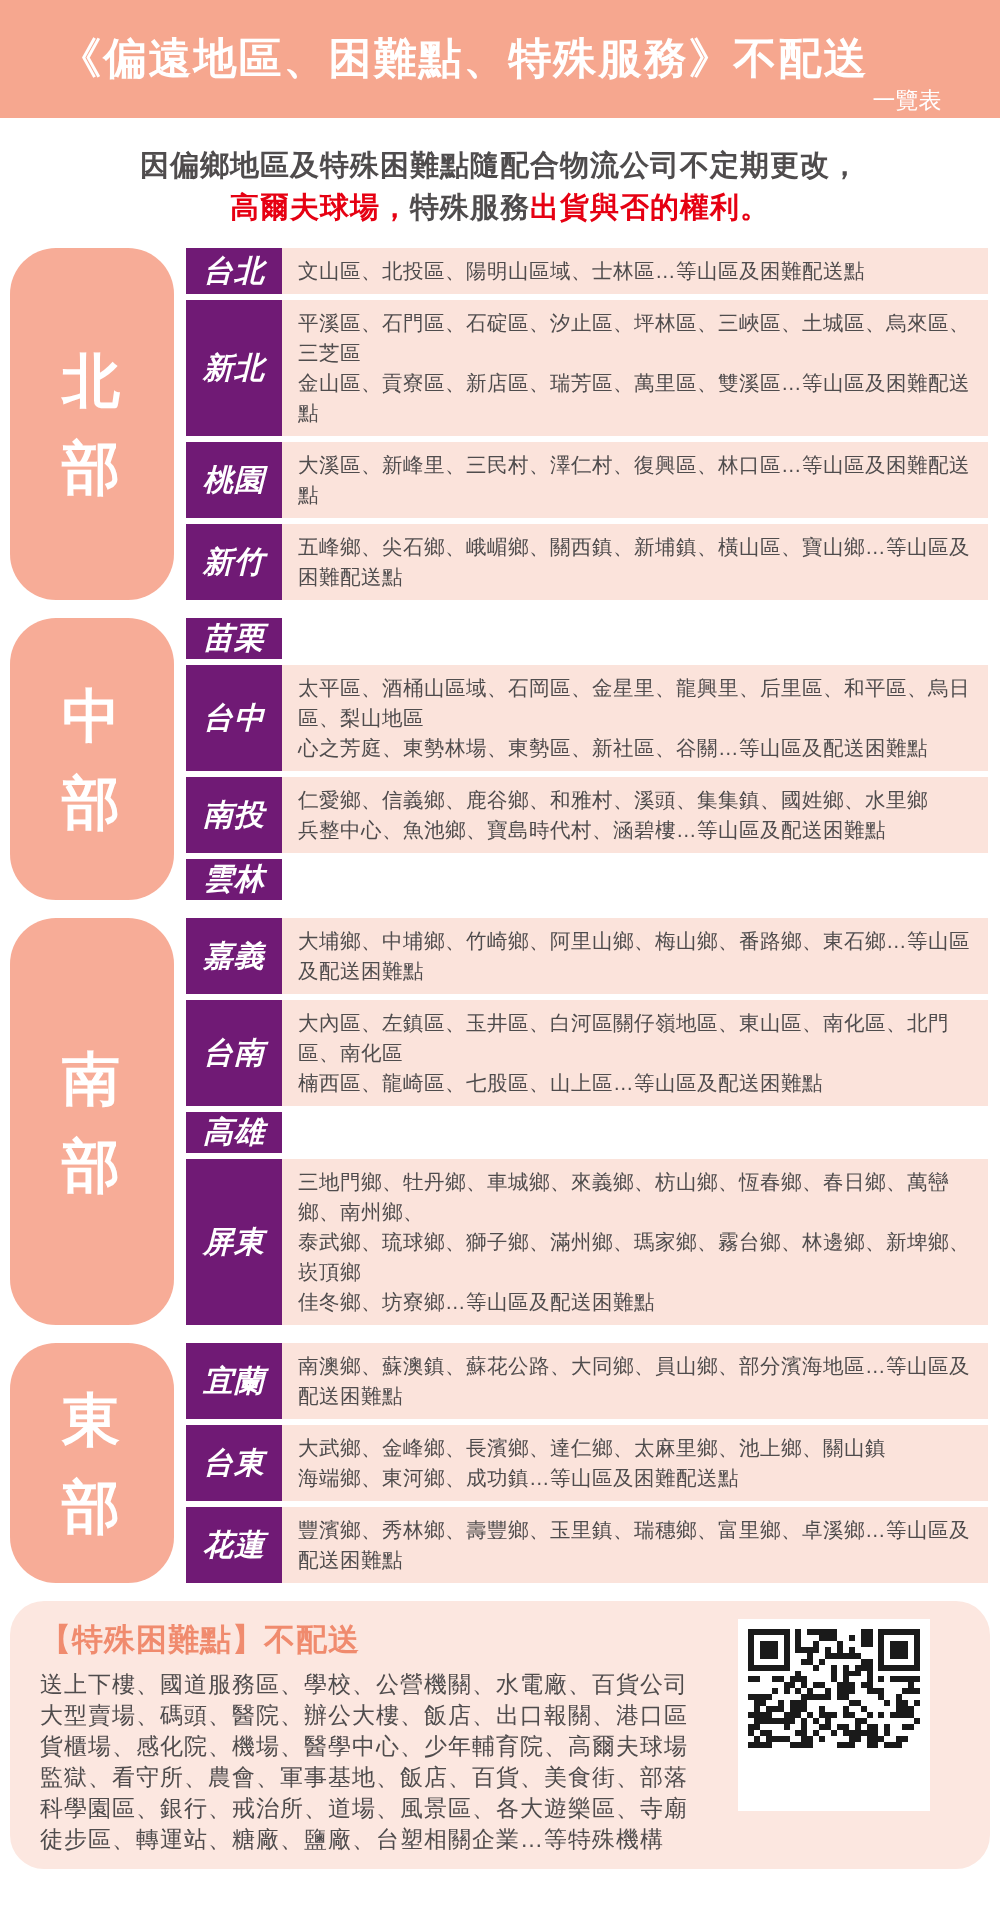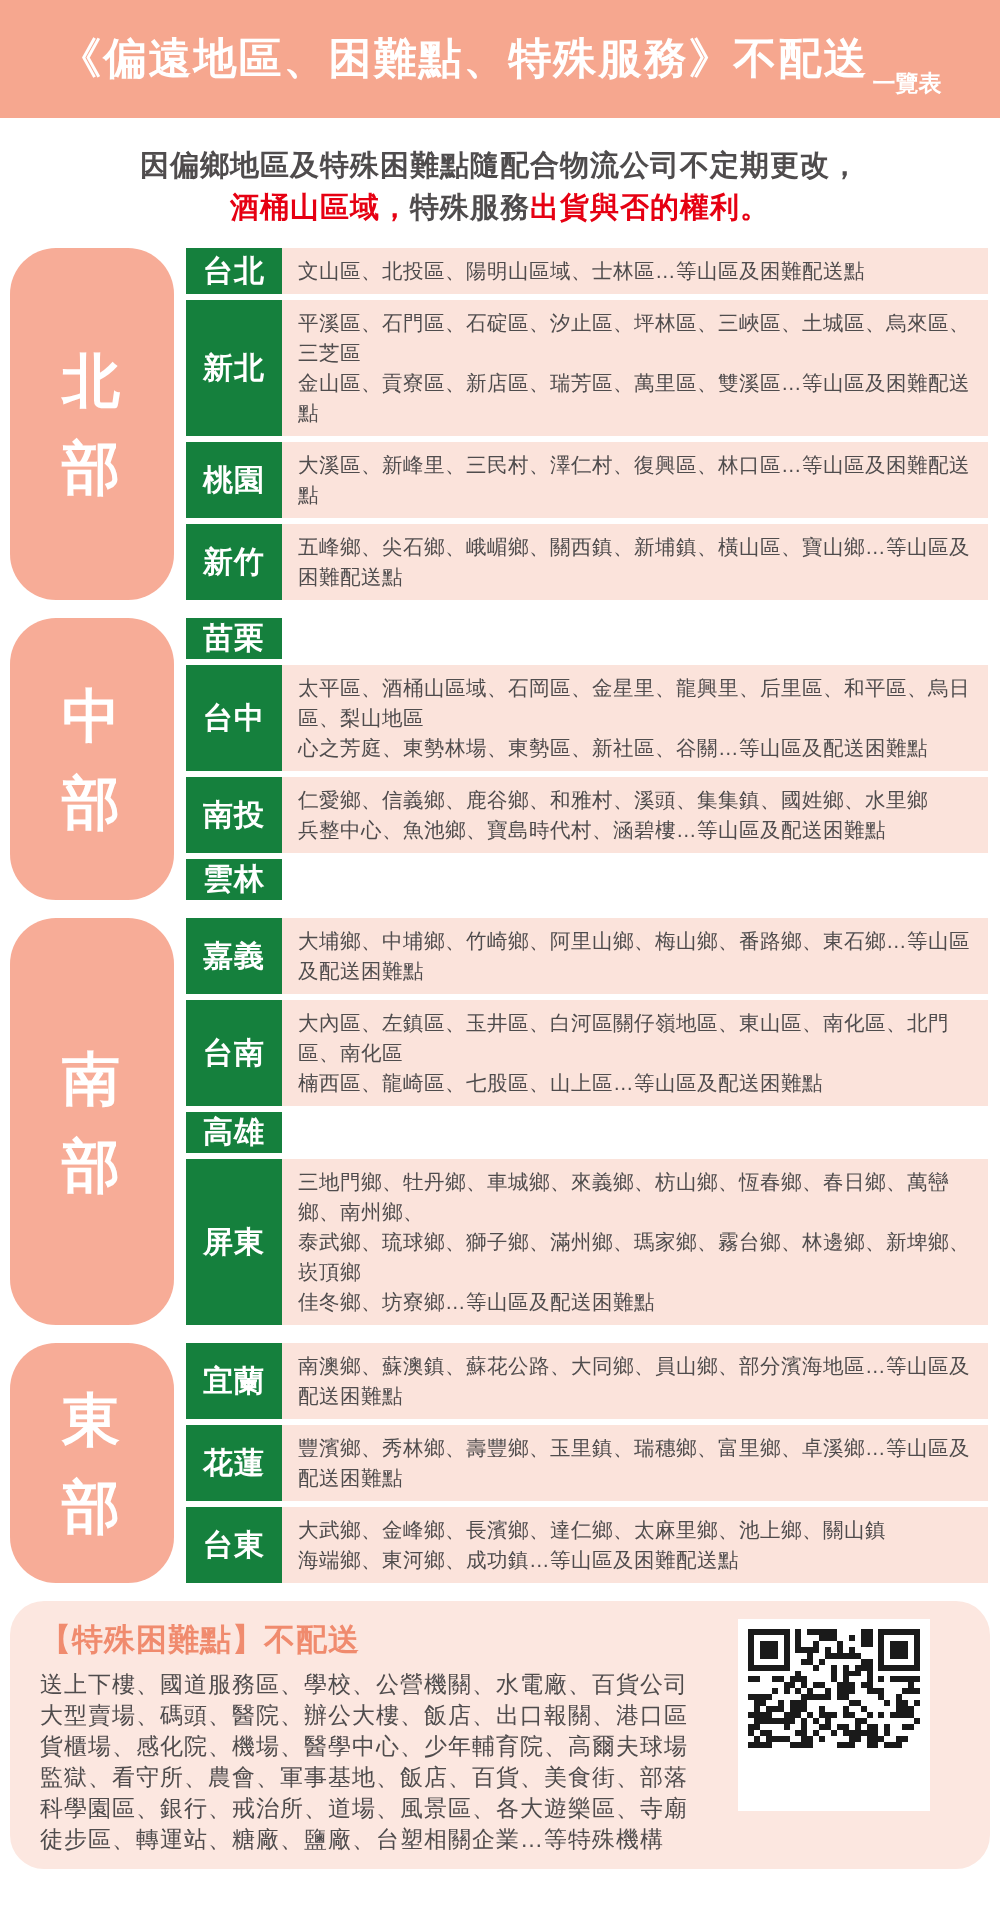--- a/index.html
+++ b/index.html
@@ -7,38 +7,39 @@
     width:1000px;height:1931px;margin:0 auto;background:#ffffff;
     display:flex;flex-direction:column;overflow:hidden;
     font-family:"Liberation Sans","DejaVu Sans",sans-serif;
   }
   
   .banner{
     height:118px;flex-shrink:0;background:#F6A78F;
     display:flex;align-items:center;justify-content:center;
   }
   .banner .t-main{color:#fff;font-size:43px;font-weight:bold;letter-spacing:2px;}
-  .banner .t-suffix{color:#fff;font-size:23px;font-weight:bold;margin-left:4px;align-self:flex-end;padding-bottom:19px;}
+  .banner .t-suffix{color:#fff;font-size:23px;font-weight:normal;margin-left:4px;align-self:flex-end;padding-bottom:2px;}
   
   .intro{margin-top:26px;text-align:center;font-weight:bold;font-size:29px;line-height:42px;color:#4F4C4D;letter-spacing:1px;}
   .intro .red{color:#E60012;}
   
   .table{margin:20px 12px 0 10px;display:flex;flex-direction:column;gap:18px;}
   .section{display:flex;gap:12px;}
   .region{
     width:164px;flex-shrink:0;background:#F7AC97;border-radius:46px;
     display:flex;flex-direction:column;align-items:center;justify-content:center;
     color:#fff;font-size:58px;font-weight:bold;line-height:1.5;letter-spacing:2px;
   }
   .rows{flex:1;display:flex;flex-direction:column;gap:6px;}
   .row{display:flex;}
   .city{
-    width:96px;flex-shrink:0;background:#15803d;color:#fff;
+    width:96px;flex-shrink:0;background:#701a75;color:#fff;
     font-size:30px;font-weight:bold;display:flex;align-items:center;justify-content:center;
     letter-spacing:1px;
+    font-style:italic;
   }
   .areas{
     flex:1;background:#FBE3DB;color:#4F4C4D;
     font-size:20.5px;line-height:30px;padding:8px 12px 8px 16px;
     display:flex;align-items:center;white-space:pre-line;letter-spacing:0.5px;
   }
   
   .islands-note{margin:16px 16px 0 0;text-align:right;color:#F0876B;font-size:27px;font-weight:bold;letter-spacing:1px;}
   
   .special{
@@ -59,21 +60,21 @@
 
 <div class="page">
 
   <div class="banner">
     <span class="t-main">《偏遠地區、困難點、特殊服務》不配送</span>
     <span class="t-suffix">一覽表</span>
   </div>
 
   <div class="intro">
     <div>因偏鄉地區及特殊困難點隨配合物流公司不定期更改，</div>
-    <div><span class="red">酒桶山區域，</span><span>特殊服務</span><span class="red">出貨與否的權利。</span></div>
+    <div><span class="red">高爾夫球場，</span><span>特殊服務</span><span class="red">出貨與否的權利。</span></div>
   </div>
 
   <div class="table">
 
     <div class="section">
       <div class="region">
         <span>北</span>
         <span>部</span>
       </div>
       <div class="rows">
@@ -153,27 +154,27 @@
       <div class="region">
         <span>東</span>
         <span>部</span>
       </div>
       <div class="rows">
         <div class="row">
           <div class="city">宜蘭</div>
           <div class="areas">南澳鄉、蘇澳鎮、蘇花公路、大同鄉、員山鄉、部分濱海地區…等山區及配送困難點</div>
         </div>
         <div class="row">
-          <div class="city">花蓮</div>
-          <div class="areas">豐濱鄉、秀林鄉、壽豐鄉、玉里鎮、瑞穗鄉、富里鄉、卓溪鄉…等山區及配送困難點</div>
-        </div>
-        <div class="row">
           <div class="city">台東</div>
           <div class="areas">大武鄉、金峰鄉、長濱鄉、達仁鄉、太麻里鄉、池上鄉、關山鎮
 海端鄉、東河鄉、成功鎮…等山區及困難配送點</div>
+        </div>
+        <div class="row">
+          <div class="city">花蓮</div>
+          <div class="areas">豐濱鄉、秀林鄉、壽豐鄉、玉里鎮、瑞穗鄉、富里鄉、卓溪鄉…等山區及配送困難點</div>
         </div>
       </div>
     </div>
 
   </div>
 
 
   <div class="special">
     <div class="special-left">
       <div class="special-title">【特殊困難點】不配送</div>

